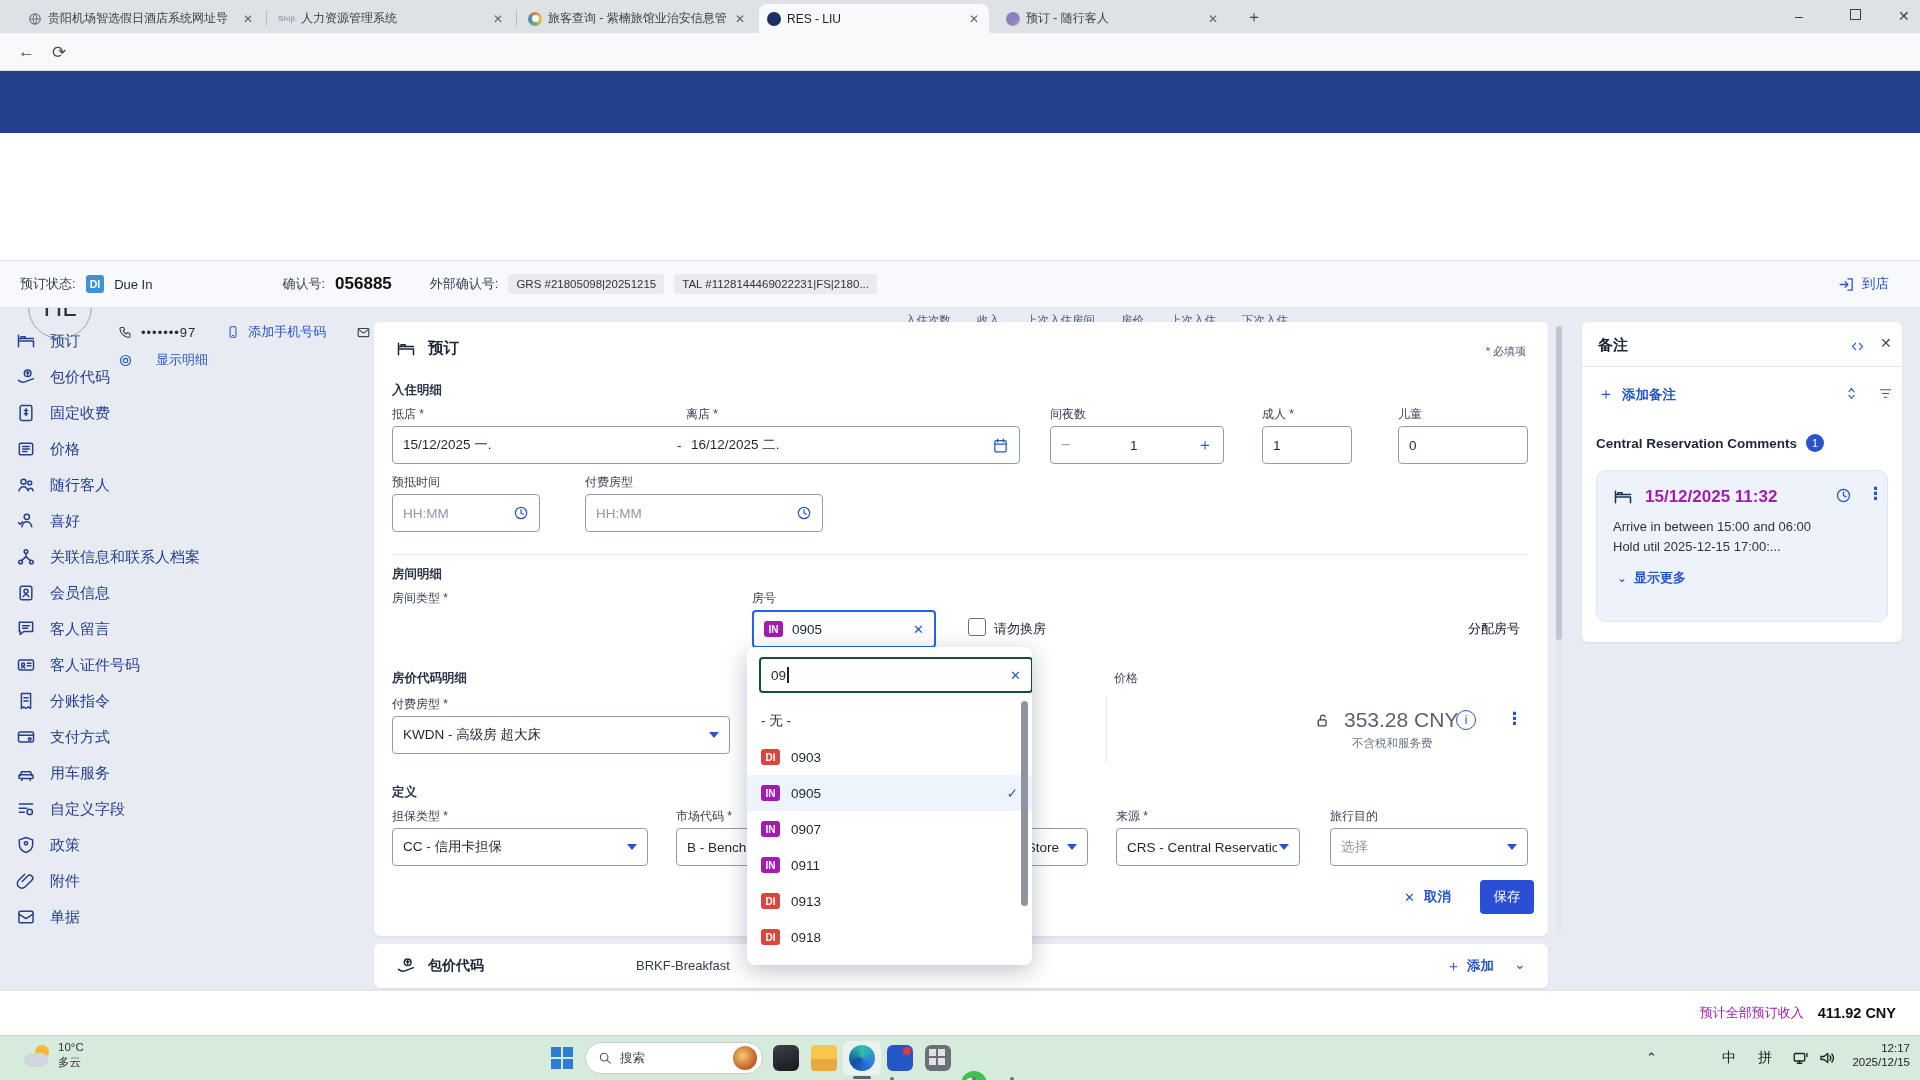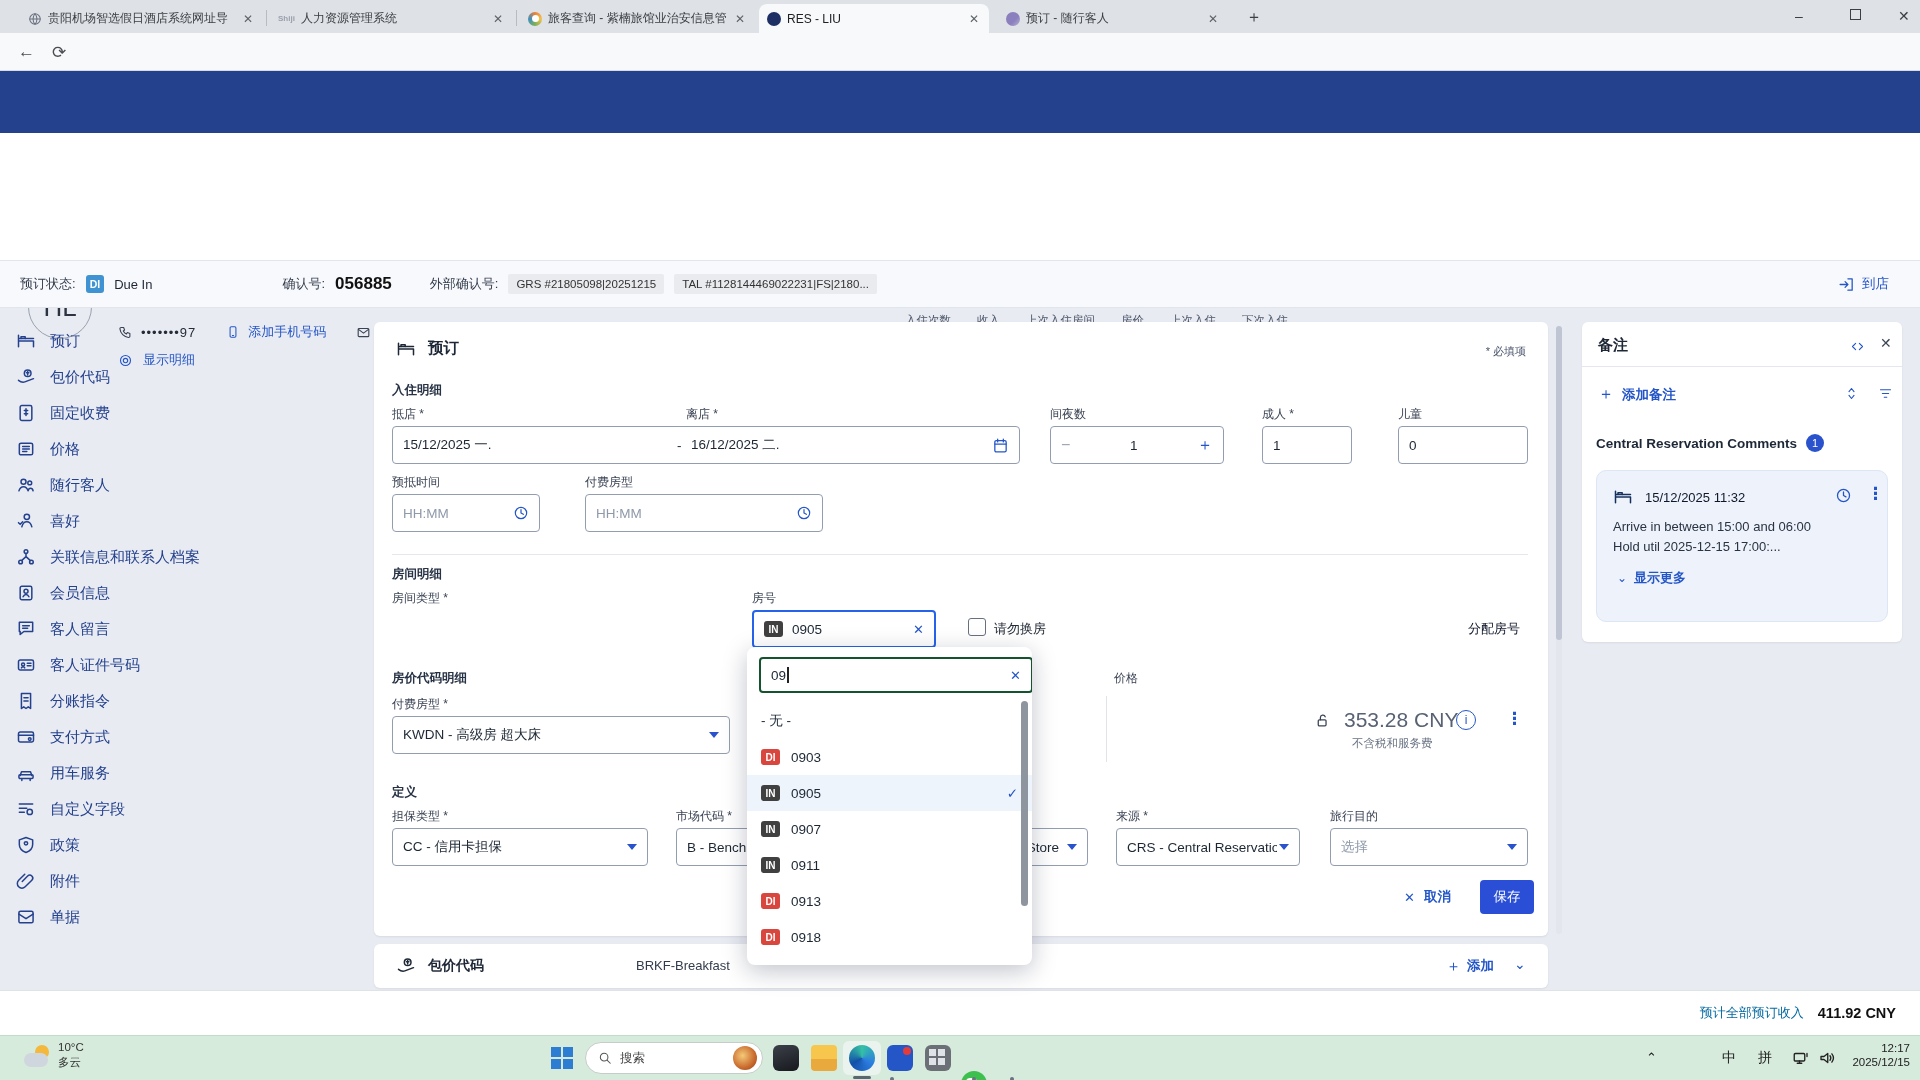--- a/index.html
+++ b/index.html
@@ -56,21 +56,21 @@
   .sic{width:20px;height:20px;flex:none}
   .sic svg,.oic svg{stroke:currentColor;fill:none;stroke-width:1.8;stroke-linecap:round;stroke-linejoin:round}
   
   .card{background:#fff;border-radius:6px;box-shadow:0 1px 2px rgba(20,30,60,.08)}
   .seclabel{font-size:12.5px;font-weight:bold;color:#273244}
   .flabel{font-size:12px;color:#3a4354}
   .fld{background:#fff;border:1px solid #939db0;border-radius:4px;font-size:13.5px;color:#1c2733;display:flex;align-items:center;padding:0 10px}
   .caret{width:0;height:0;border-left:5px solid transparent;border-right:5px solid transparent;border-top:6px solid #2a52cc;margin-left:auto}
   .ph{color:#8e99a9}
   .chip{color:#fff;font-size:10px;font-weight:bold;border-radius:3px;padding:2.5px 4.5px}
-  .chip-in{background:#404040}
+  .chip-in{background:#a21caf}
   .chip-di{background:#d9463e}
   .blueic{color:#2456c8}
   .kebab{color:#2456c8;font-size:17px;font-weight:bold;line-height:10px}
   .savebtn{background:#2a4fd6;color:#fff;font-size:13.5px;border-radius:4px;display:flex;align-items:center;justify-content:center}
   
   .ddpop{left:747px;top:647px;width:285px;height:318px;background:#fff;border-radius:8px;box-shadow:0 6px 24px rgba(10,20,50,.25);overflow:hidden;z-index:50}
   .dditem{position:absolute;left:0;width:285px;height:36px;display:flex;align-items:center;padding:0 14px;font-size:13.5px;color:#1c2733;gap:11px}
   .ddsel{background:#eef4fc}
   
   .notecard{background:#edf2fb;border:1px solid #dde6f5;border-radius:10px}
@@ -258,21 +258,21 @@
     <span class="bluelink">添加网页地址</span>
     <span style="width:14px"></span>
     <span class="oic" style="color:#3a4354">
         <svg width="15" height="15" viewBox="0 0 24 24">
           <path d="M4 11l8-7 8 7"></path>
           <path d="M6.5 9.5V19h11V9.5"></path>
         </svg>
       </span>
     <span class="mask">••••••••••••••••••</span>
   </div>
-  <div class="abs row" style="left:118px;top:218px;gap:10px">
+  <div class="abs row" style="left:118px;top:218px;gap:23px">
     <span class="oic blueic">
         <svg width="15" height="15" viewBox="0 0 24 24">
           <circle cx="12" cy="12" r="8"></circle>
           <circle cx="12" cy="12" r="3.5"></circle>
         </svg>
       </span>
     <span class="bluelink" style="font-size:13px">显示明细</span>
   </div>
 
   <div class="abs row" style="left:905px;top:150px;gap:9px">
@@ -701,21 +701,21 @@
     <span style="width:18px;height:18px;border-radius:50%;background:#2a52cc;color:#fff;font-size:11px;display:flex;align-items:center;justify-content:center">1</span>
   </div>
   <div class="abs notecard" style="left:14px;top:148px;width:292px;height:152px">
     <div class="abs row" style="left:16px;top:16px;gap:12px">
       <span class="sic" style="color:#16305e">
           <svg viewBox="0 0 24 24">
             <path d="M3 5v14M3 12h18v7M3 9h18"></path>
             <path d="M6 9V7h5v2"></path>
           </svg>
         </span>
-      <span style="font-size:13px;font-weight:normal;color:#0f172a">15/12/2025 11:32</span>
+      <span style="font-size:17px;font-weight:bold;color:#a21caf">15/12/2025 11:32</span>
     </div>
     <div class="abs oic blueic" style="left:238px;top:16px">
         <svg width="17" height="17" viewBox="0 0 24 24">
           <circle cx="12" cy="12" r="8.5"></circle>
           <path d="M12 7v5l3.5 2"></path>
         </svg>
       </div>
     <div class="abs kebab" style="left:270px;top:18px">⋮</div>
     <div class="abs" style="left:16px;top:48px;font-size:13px;color:#2a3342">Arrive in between 15:00 and 06:00</div>
     <div class="abs" style="left:16px;top:68px;font-size:13px;color:#2a3342">Hold util 2025-12-15 17:00:...</div>
@@ -759,21 +759,21 @@
   <div class="dditem" style="top:272px">
       <span class="chip chip-di">DI</span>
       <span>0918</span>
     </div>
   <div class="dditem" style="top:308px"></div>
   <div class="abs" style="left:274px;top:54px;width:7px;height:205px;background:#8f959e;border-radius:4px"></div>
 </div>
 
 <div class="abs bottombar">
   <div class="abs row" style="right:24px;top:0;height:44px;gap:14px;position:absolute">
-    <span style="font-size:13px;color:#0369a1">预计全部预订收入</span>
+    <span style="font-size:13px;color:#a21caf">预计全部预订收入</span>
     <span style="font-size:14.5px;font-weight:bold;color:#111">411.92 CNY</span>
   </div>
 </div>
 
 <div class="abs taskbar">
   <div class="abs" style="left:22px;top:6px;width:32px;height:32px">
     <i style="position:absolute;left:13px;top:3px;width:14px;height:14px;border-radius:50%;background:#f3b83c"></i>
     <i style="position:absolute;left:2px;top:11px;width:24px;height:14px;border-radius:8px;background:#cfd6dd"></i>
   </div>
   <div class="abs" style="left:58px;top:5px;font-size:11.5px;color:#333">

